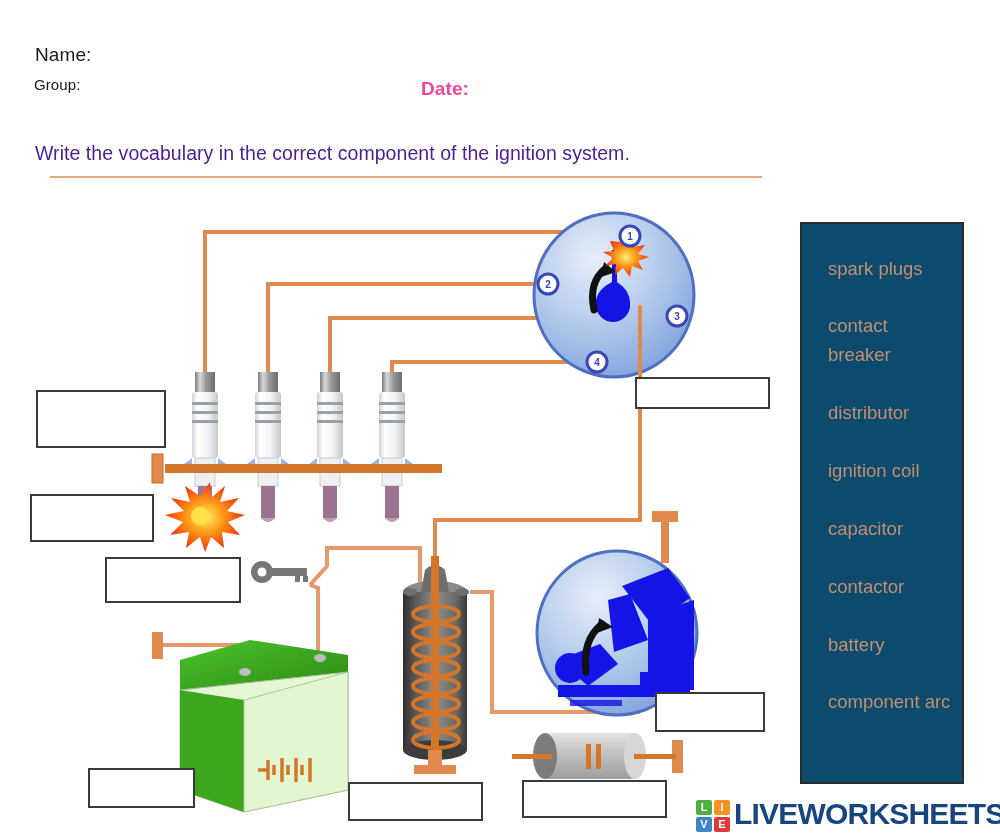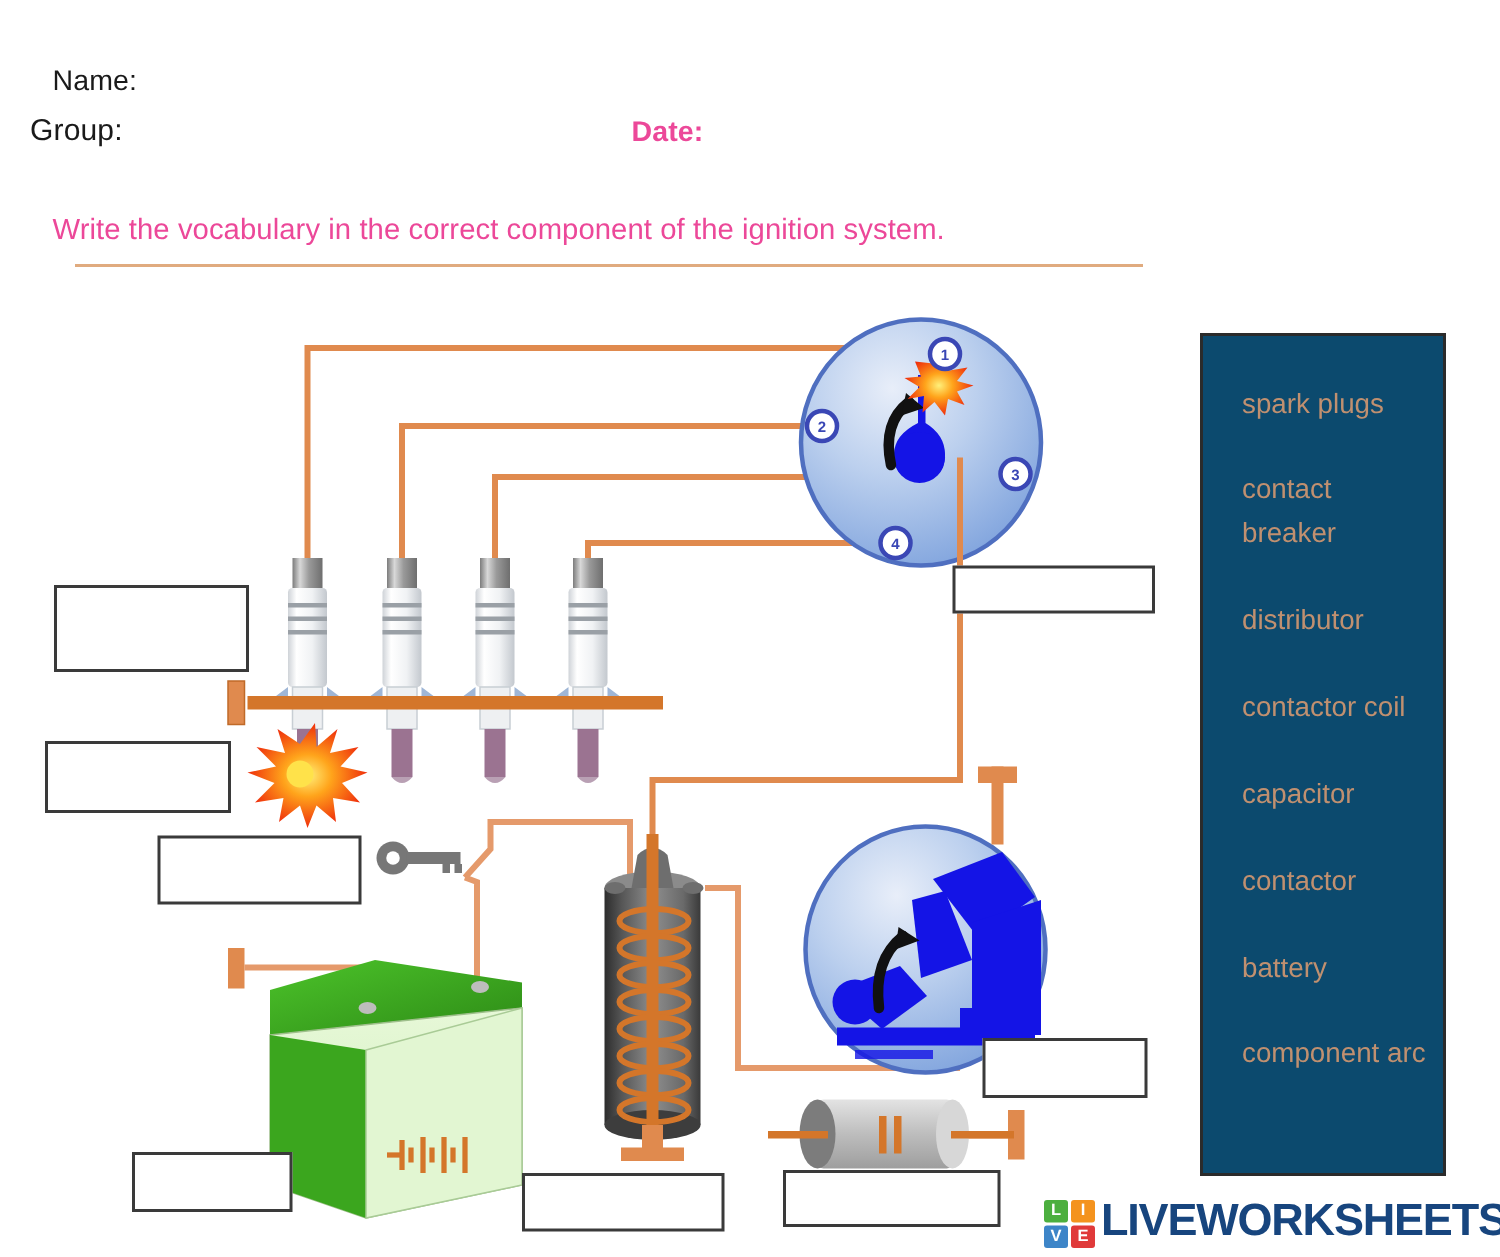--- a/index.html
+++ b/index.html
@@ -9,23 +9,23 @@
     background:#ffffff;
     font-family:"Liberation Sans", sans-serif;
     position:relative;
     overflow:hidden;
     -webkit-font-smoothing:antialiased;
   }
   .sheet{position:absolute;left:0;top:0;width:1000px;height:838px;}
 
   
   .hdr-name{position:absolute;left:35px;top:44px;font-size:19px;color:#1a1a1a;letter-spacing:.1px;}
-  .hdr-group{position:absolute;left:20px;top:76px;font-size:20px;color:#1a1a1a;letter-spacing:.1px;}
+  .hdr-group{position:absolute;left:34px;top:76px;font-size:15px;color:#1a1a1a;letter-spacing:.1px;}
   .hdr-date{position:absolute;left:421px;top:78px;font-size:19px;color:#ec4899;letter-spacing:.1px;font-weight:bold;}
-  .instruction{position:absolute;left:35px;top:142px;font-size:19.5px;color:#ec4899;letter-spacing:.05px;white-space:nowrap;}
+  .instruction{position:absolute;left:35px;top:142px;font-size:19.5px;color:#4c1d95;letter-spacing:.05px;white-space:nowrap;}
   .instr-rule{position:absolute;left:50px;top:176px;width:712px;height:2px;background:#e0ab7f;}
 
   
   .vocab-panel{
     position:absolute;left:800px;top:222px;width:160px;height:558px;
     border:2px solid #2b2b2b;background:#0c4a6e;
   }
   .vocab-item{
     position:absolute;left:26px;width:150px;
     color:#c09070;font-size:18.5px;line-height:22px;white-space:nowrap;
@@ -302,21 +302,21 @@
       <rect x="634" y="754" width="42" height="5" fill="#d4762a"></rect>
       <rect x="512" y="754" width="40" height="5" fill="#d4762a"></rect>
     </g>
   </svg>
 
   <div class="vocab-panel">
     <div class="vocab-item" style="top:34px">spark plugs</div>
     <div class="vocab-item" style="top:91px">contact</div>
     <div class="vocab-item" style="top:120px">breaker</div>
     <div class="vocab-item" style="top:178px">distributor</div>
-    <div class="vocab-item" style="top:236px">contactor coil</div>
+    <div class="vocab-item" style="top:236px">ignition coil</div>
     <div class="vocab-item" style="top:294px">capacitor</div>
     <div class="vocab-item" style="top:352px">contactor</div>
     <div class="vocab-item" style="top:410px">battery</div>
     <div class="vocab-item" style="top:467px">component arc</div>
   </div>
 
   <div class="ansbox" style="left:36px;top:390px;width:130px;height:58px;"></div>
   <div class="ansbox" style="left:30px;top:494px;width:124px;height:48px;"></div>
   <div class="ansbox" style="left:105px;top:557px;width:136px;height:46px;"></div>
   <div class="ansbox" style="left:635px;top:377px;width:135px;height:32px;"></div>

